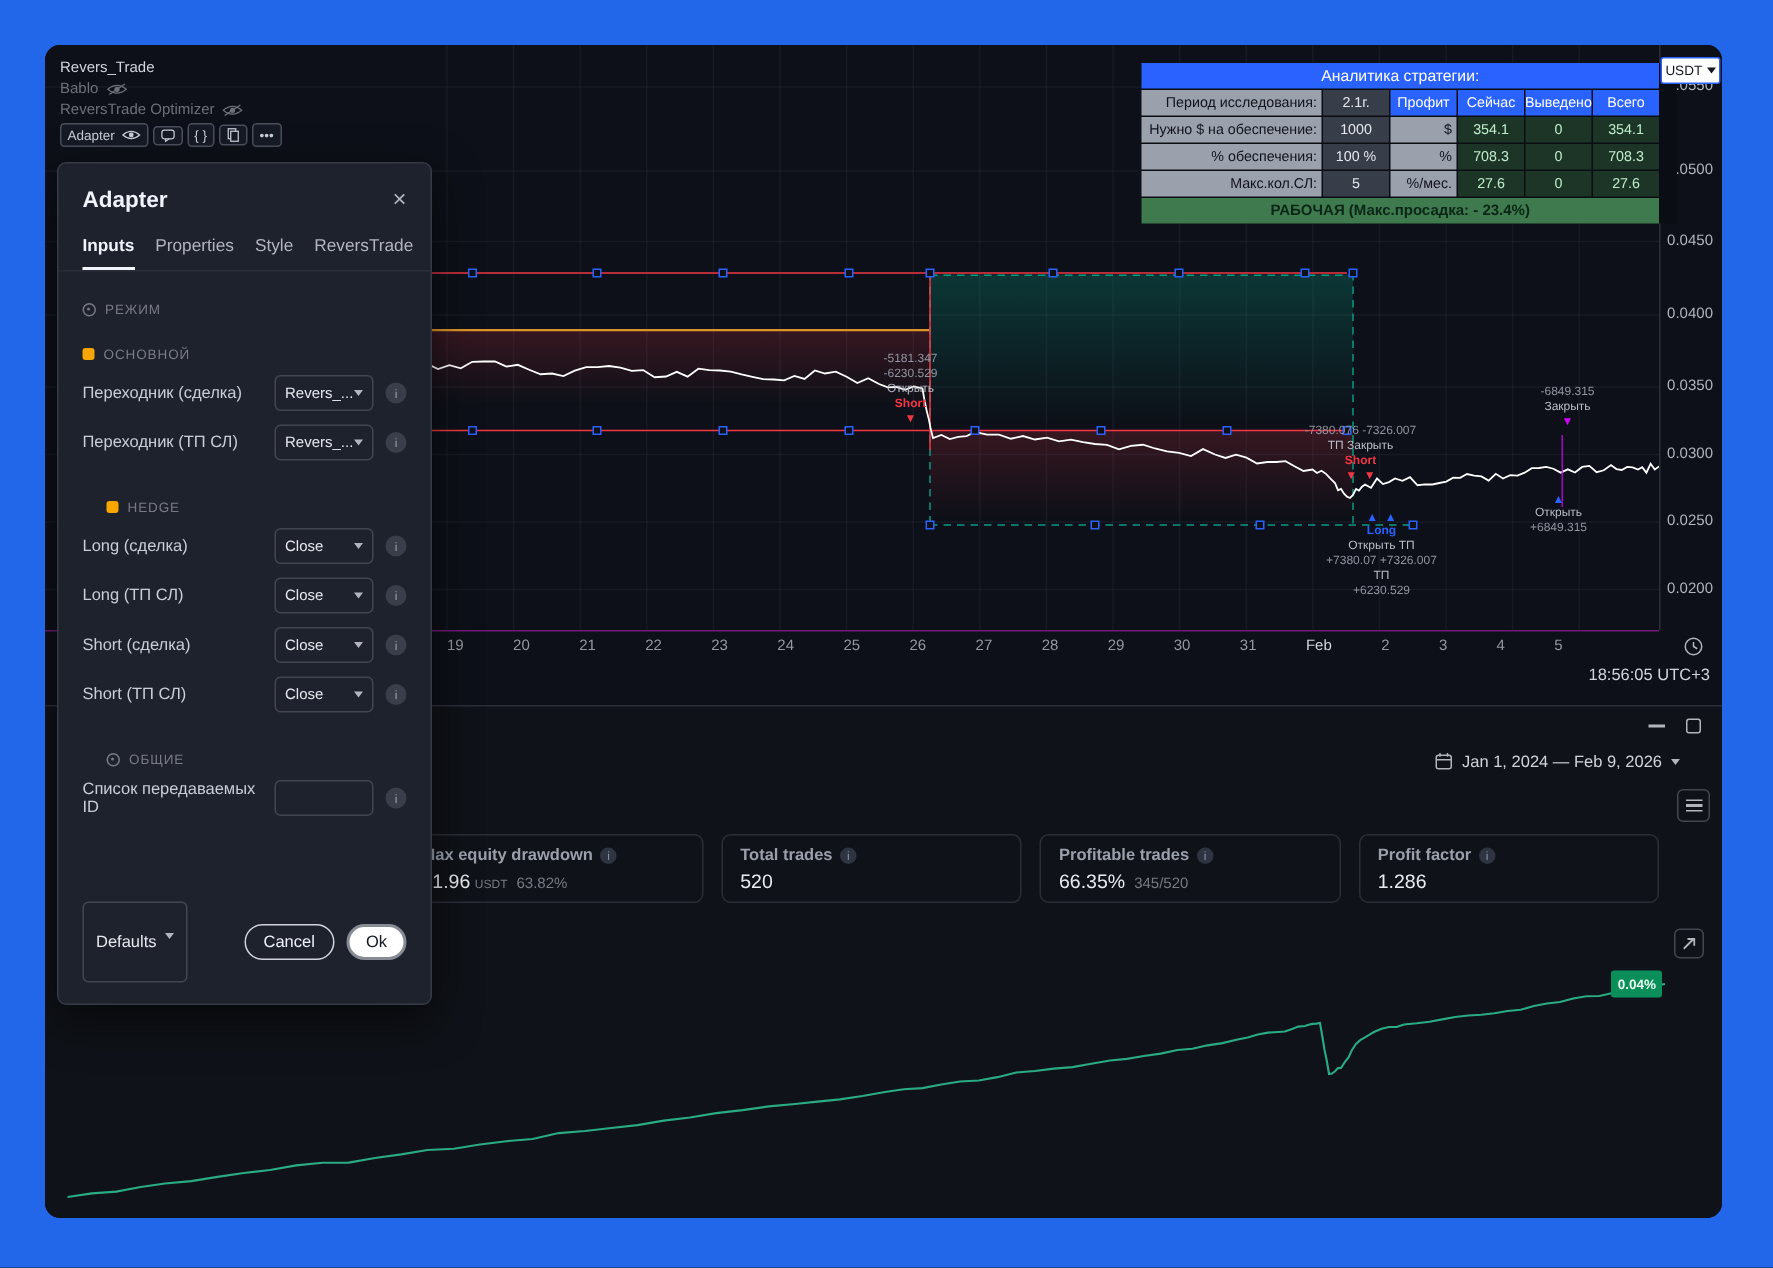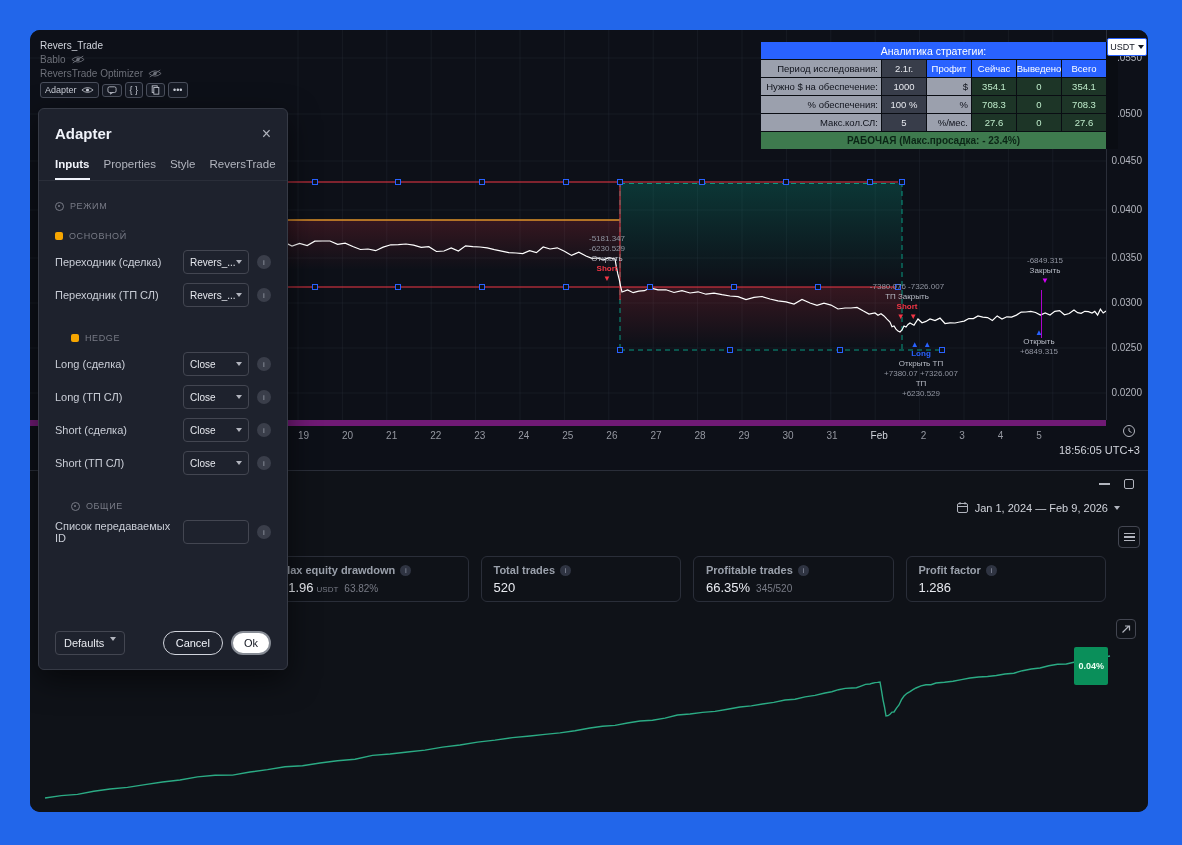--- a/index.html
+++ b/index.html
@@ -8,21 +8,21 @@
   .app { position:absolute; left:30px; top:30px; width:1118px; height:782px; background:#11141d; border-radius:10px; overflow:hidden; }
 
   
   .chart-area { position:absolute; left:0; top:0; width:1118px; height:440px; background:#0d1018; overflow:hidden; }
   .chart-svg { position:absolute; left:0; top:0; z-index:1; }
   .grid line { stroke:#2a2e39; stroke-opacity:.35; stroke-width:1; }
   .squares rect { fill:#0d1018; stroke:#2962ff; stroke-width:1; }
 
   .price-scale { position:absolute; right:0; top:0; width:42px; height:390px; border-left:1px solid #2a2e39; z-index:4; }
   .price-scale span { position:absolute; right:6px; font-size:10px; color:#b2b5be; }
-  .time-axis { position:absolute; left:0; top:390px; width:1076px; height:22px; border-top:6px solid #701a75; z-index:4; }
+  .time-axis { position:absolute; left:0; top:390px; width:1076px; height:22px; border-top:1px solid #701a75; z-index:4; }
   .ticks { position:absolute; left:268px; right:64px; top:4px; display:flex; justify-content:space-between; }
   .ticks span { font-size:10px; color:#9598a1; }
   .ticks span.feb { color:#d1d4dc; }
   .clock-icon { position:absolute; right:12px; top:394px; z-index:5; color:#b2b5be; }
   .clock-row { position:absolute; right:8px; top:414px; font-size:11px; color:#d1d4dc; z-index:4; }
 
   .legend { position:absolute; left:10px; top:10px; z-index:6; }
   .legend-row { display:flex; align-items:center; gap:5px; margin-bottom:3px; font-size:10px; color:#6d7079; }
   .legend-row.bright { color:#d1d4dc; }
   .adapter-row { display:flex; align-items:center; gap:3px; }
@@ -62,21 +62,21 @@
   .cards { position:absolute; left:238px; right:42px; top:85px; display:flex; gap:12px; }
   .card { flex:1; border:1px solid #2a2e39; border-radius:6px; padding:7px 12px 6px; }
   .card-label { display:flex; align-items:center; gap:5px; font-size:11px; color:#9aa0ab; font-weight:bold; }
   .i-dot { width:11px; height:11px; border-radius:50%; background:#2f3442; color:#8b90a0; font-size:8px; line-height:11px; text-align:center; font-weight:normal; }
   .i-dot::after { content:"i"; }
   .card-value { margin-top:4px; font-size:13px; color:#e8eaf0; }
   .card-value .unit { font-size:8px; color:#787b86; margin-left:3px; text-transform:uppercase; }
   .card-value .sub { font-size:10px; color:#787b86; margin-left:6px; }
   .expand-btn { position:absolute; right:12px; top:148px; width:20px; height:20px; border:1px solid #434651; border-radius:4px; display:flex; align-items:center; justify-content:center; color:#b2b5be; }
   .equity-svg { position:absolute; left:0; top:165px; }
-  .badge { position:absolute; right:40px; top:176px; background:#0a8f5a; color:#eafff3; font-size:9px; font-weight:bold; padding:14px 4px; border-radius:2px; z-index:2; }
+  .badge { position:absolute; right:40px; top:176px; background:#0a8f5a; color:#eafff3; font-size:9px; font-weight:bold; padding:4px 4px; border-radius:2px; z-index:2; }
 
   
   .modal { position:absolute; left:8px; top:78px; width:250px; height:562px; background:#1e222d; border:1px solid #363a45; border-radius:6px; box-shadow:0 10px 30px rgba(0,0,0,.55); z-index:30; color:#d1d4dc; }
   .modal-header { display:flex; justify-content:space-between; align-items:center; padding:16px 16px 10px; }
   .modal-title { font-size:15px; font-weight:bold; color:#f0f3fa; }
   .modal-close { color:#b2b5be; font-size:16px; line-height:16px; cursor:pointer; }
   .modal-tabs { display:flex; gap:14px; padding:0 16px; border-bottom:1px solid #2a2e39; }
   .tab { padding:6px 0 8px; font-size:11.5px; color:#b2b5be; cursor:pointer; }
   .tab.active { color:#f0f3fa; border-bottom:2px solid #f0f3fa; font-weight:bold; }
   .modal-body { padding:0 16px; }
@@ -86,21 +86,21 @@
   .gear-dot::after { content:""; position:absolute; left:2px; top:2px; width:2px; height:2px; background:#787b86; border-radius:50%; }
   .box-dot { width:8px; height:8px; background:#f7a600; border-radius:2px; }
   .frow { display:flex; align-items:center; margin:9px 0; }
   .frow-label { flex:1; font-size:11px; color:#c9cdd6; }
   .fselect { width:66px; height:24px; border:1px solid #434651; border-radius:4px; display:flex; align-items:center; justify-content:space-between; padding:0 6px; color:#e6e8ee; font-size:10px; background:#1e222d; cursor:pointer; }
   .fselect span { overflow:hidden; white-space:nowrap; }
   .finfo { width:14px; height:14px; border-radius:50%; background:#3a3e4a; color:#9aa0ab; font-size:8px; display:flex; align-items:center; justify-content:center; margin-left:8px; flex:none; }
   .finfo::after { content:"i"; }
   .finput { width:66px; height:24px; border:1px solid #434651; border-radius:4px; background:#1e222d; color:#e6e8ee; font-size:10px; padding:0 6px; outline:none; }
   .modal-footer { position:absolute; left:0; right:0; bottom:0; display:flex; align-items:center; padding:12px 16px 14px; }
-  .btn-defaults { border:1px solid #434651; border-radius:4px; padding:5px 8px; display:flex; gap:6px; color:#e6e8ee; font-size:11px; background:none; cursor:pointer; }
+  .btn-defaults { border:1px solid #434651; border-radius:4px; padding:20px 8px; display:flex; gap:6px; color:#e6e8ee; font-size:11px; background:none; cursor:pointer; }
   .footer-right { margin-left:auto; display:flex; gap:8px; align-items:center; }
   .btn-cancel { border:1px solid #d1d4dc; border-radius:15px; padding:5px 12px; color:#f0f3fa; font-size:11px; background:none; cursor:pointer; }
   .btn-ok { background:#fff; color:#131722; border:2px solid #868b94; border-radius:15px; padding:4px 11px; font-size:11px; cursor:pointer; }
 </style>
 </head>
 <body>
 
 <div class="frame">
   <div class="app">
 

